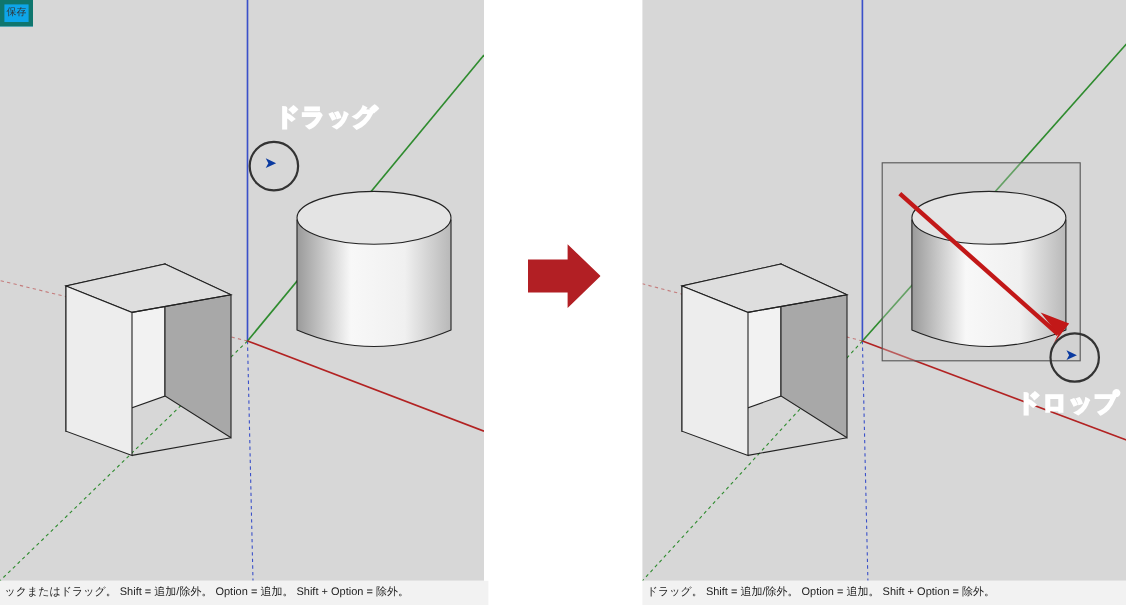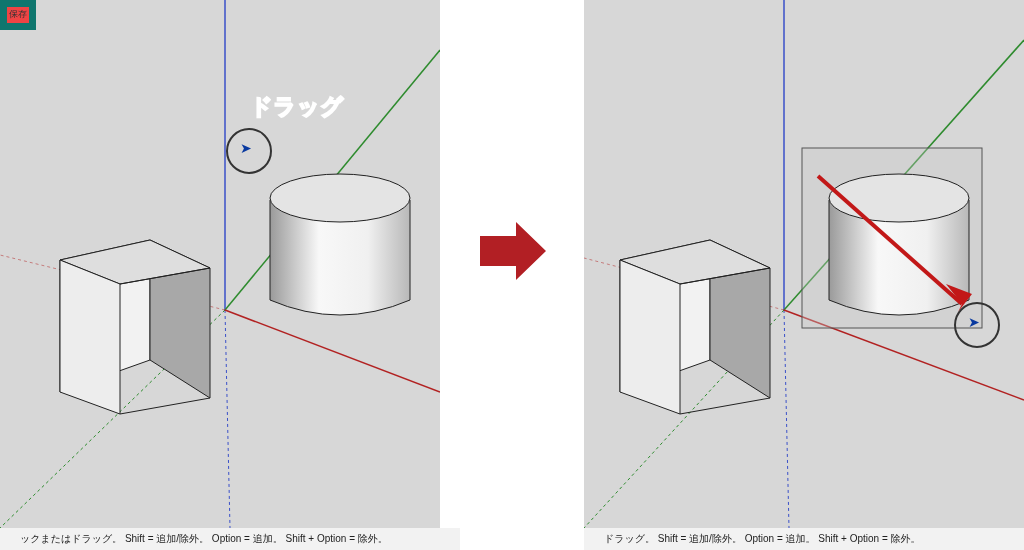--- a/index.html
+++ b/index.html
@@ -1,22 +1,22 @@
 <!DOCTYPE html>
 <html><head>
 <meta charset="utf-8">
 <style>
   html,body{margin:0;padding:0;width:1024px;height:550px;background:#fff;font-family:"Hiragino Sans","Meiryo",sans-serif;overflow:hidden}
   .stage{position:absolute;top:0;width:440px;height:528px;background:#d7d7d7;}
   .stage.left{left:0}
   .stage.right{left:584px}
-  .statusbar{position:absolute;left:0;width:440px;height:22px;top:528px;background:#f2f2f2;font-size:10px;color:#222;line-height:22px;padding-left:20px;white-space:nowrap;overflow:hidden}
+  .statusbar{position:absolute;left:0;width:440px;height:22px;top:528px;background:#f2f2f2;font-size:10px;color:#222;line-height:22px;padding-left:4px;white-space:nowrap;overflow:hidden}
   .statusbar.left{left:0}
   .statusbar.right{left:584px}
-  .toolbar-btn{position:absolute;left:0;top:0;width:22px;height:16px;background:#ef4444;border:7px solid #0f766e;font-size:9px;text-align:center;line-height:14px;color:#333}
+  .toolbar-btn{position:absolute;left:0;top:0;width:22px;height:16px;background:#0ea5e9;border:4px solid #0f766e;font-size:9px;text-align:center;line-height:14px;color:#333}
   .annot{position:absolute;font-weight:800;font-size:22px;color:#4c1d95;-webkit-text-stroke:2px #fff;letter-spacing:1px}
   .circle{position:absolute;width:42px;height:42px;border:2px solid #333;border-radius:50%;background:transparent}
   .cursor{position:absolute;font-size:14px;color:#0a3aa0}
   .bigarrow{position:absolute;left:480px;top:218px;width:66px;height:66px}
   svg{position:absolute;left:0;top:0}
 </style>
 </head>
 <body>
 
 <div class="stage left">
@@ -98,14 +98,15 @@
       <ellipse cx="315" cy="198" rx="70" ry="24" fill="#e4e4e4" stroke="#222"></ellipse>
     </g>
 
     <g>
       <line x1="234" y1="176" x2="378" y2="304" stroke="#c21818" stroke-width="4"></line>
       <polygon points="378,304 362,284 388,294 374,312" fill="#c21818"></polygon>
     </g>
   </svg>
   <div class="circle" style="left:370px;top:302px"></div>
   <span class="cursor" style="left:384px;top:314px">➤</span>
+  <div class="annot" style="left:340px;top:352px">ドロップ</div>
 </div>
 <div class="statusbar right">ドラッグ。 Shift = 追加/除外。 Option = 追加。 Shift + Option = 除外。</div>
 
 </body></html>

